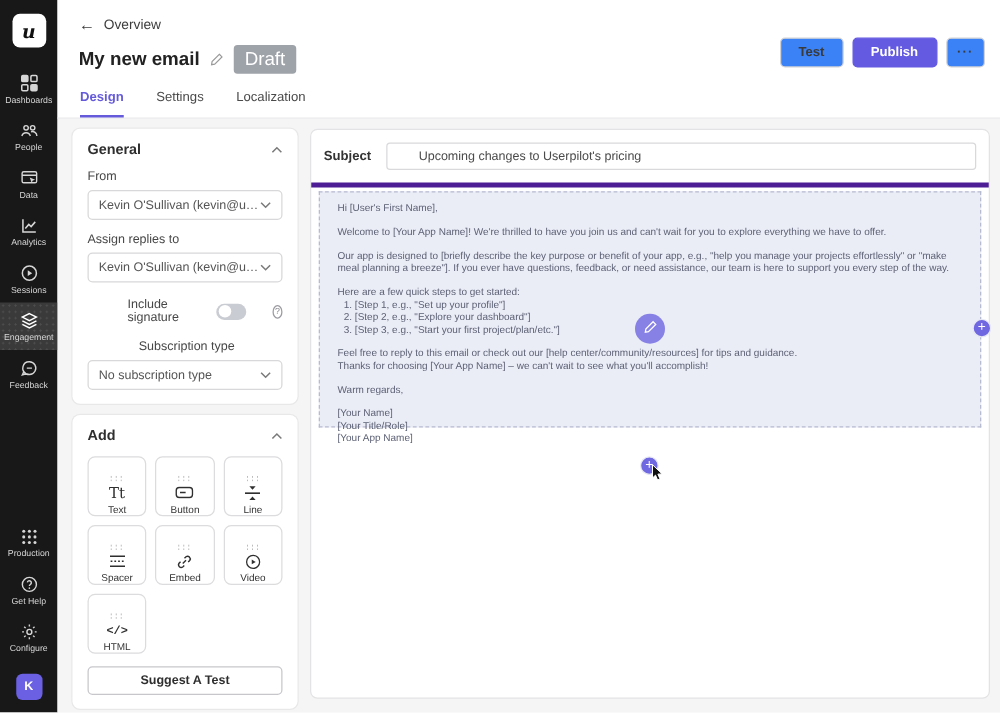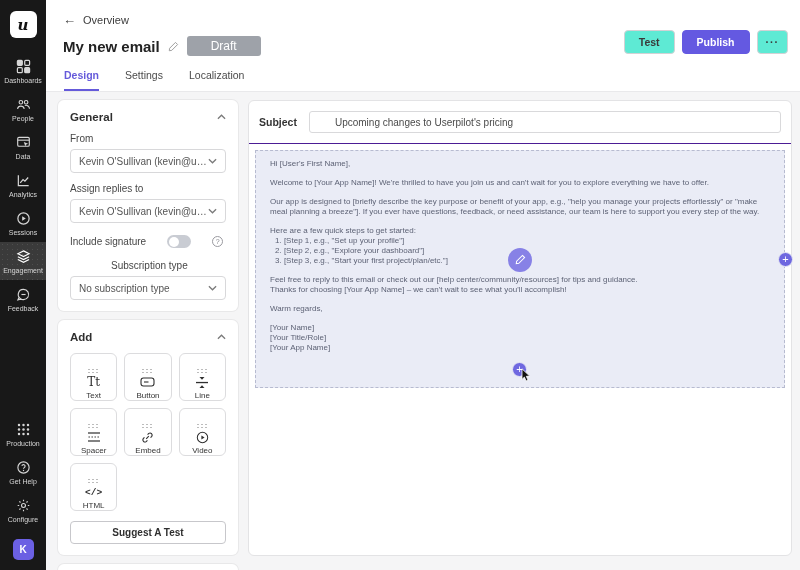--- a/index.html
+++ b/index.html
@@ -19,61 +19,61 @@
 
   
   .main { flex:1; display:flex; flex-direction:column; min-width:0; }
 
   .topbar { background:#fff; padding:13px 12px 0 17px; border-bottom:1px solid #e9e9eb; position:relative; }
   .back-row { display:flex; align-items:center; gap:7px; font-size:11px; color:#3c3c3c; cursor:pointer; width:max-content; }
   .back-arrow { font-size:13px; line-height:1; color:#3c3c3c; }
   .title-row { display:flex; align-items:center; gap:8px; margin-top:10px; }
   .page-title { font-size:15px; font-weight:bold; color:#222; }
   .title-edit { color:#9a9a9a; cursor:pointer; display:flex; }
-  .badge { background:#9ea2a9; color:#fff; font-size:12px; padding:3px 24px; border-radius:3px; }
+  .badge { background:#9ea2a9; color:#fff; font-size:15px; padding:3px 9px; border-radius:3px; }
   .top-actions { position:absolute; right:12px; top:30px; display:flex; gap:7px; }
-  .btn { font-size:10.5px; font-weight:bold; border-radius:4px; padding:5px 14px; cursor:pointer; border:1px solid #d2d2d5; background:#5eead4; color:#3a3a3a; }
+  .btn { font-size:10.5px; font-weight:bold; border-radius:4px; padding:5px 14px; cursor:pointer; border:1px solid #d2d2d5; background:#3b82f6; color:#3a3a3a; }
   .btn.primary { background:#6459e1; border-color:#6459e1; color:#fff; }
   .btn.more { padding:5px 8px; letter-spacing:1px; }
   .tabs { display:flex; gap:26px; margin-top:13px; padding-left:1px; }
   .tab { font-size:10.5px; color:#4a4a4a; padding-bottom:8px; cursor:pointer; border-bottom:2px solid transparent; }
   .tab.active { color:#655ada; border-bottom-color:#655ada; font-weight:bold; }
 
   .content { flex:1; display:flex; gap:10px; padding:8px 8px 0 12px; background:#f5f5f6; overflow:hidden; }
 
   
   .left-panel { width:180px; flex-shrink:0; display:flex; flex-direction:column; gap:9px; }
   .card { background:#fff; border-radius:6px; box-shadow:0 0 0 1px rgba(0,0,0,.05); padding:11px 12px; }
   .card-head { display:flex; align-items:center; justify-content:space-between; cursor:pointer; }
   .card-title { font-size:11.5px; font-weight:bold; color:#2f2f2f; }
   .chev { color:#7a7a7a; display:flex; }
   .fld-label { font-size:10px; color:#474747; margin:10px 0 5px; }
   .select { height:24px; border:1px solid #d8d8da; border-radius:4px; padding:0 8px; font-size:10px; color:#555; display:flex; align-items:center; justify-content:space-between; cursor:pointer; background:#fff; }
   .select .val { overflow:hidden; white-space:nowrap; text-overflow:ellipsis; }
-  .sig-row { display:flex; align-items:center; gap:21px; margin-top:12px; }
+  .sig-row { display:flex; align-items:center; gap:21px; margin-top:12px;margin-left:32px; }
   .sig-label { font-size:10px; color:#474747; }
   .toggle { width:24px; height:13px; border-radius:7px; background:#c9ccd3; position:relative; cursor:pointer; flex-shrink:0; }
   .toggle::after { content:""; position:absolute; left:1.5px; top:1.5px; width:10px; height:10px; border-radius:50%; background:#fff; }
   .help { width:11px; height:11px; border-radius:50%; border:1px solid #9a9aa0; color:#85858c; font-size:7px; display:flex; align-items:center; justify-content:center; cursor:pointer; }
 
   .blocks-grid { display:grid; grid-template-columns:repeat(3,1fr); gap:7px; margin-top:10px; }
   .block-tile { border:1px solid #dcdcde; border-radius:6px; height:48px; display:flex; flex-direction:column; align-items:center; justify-content:flex-start; padding-top:14px; cursor:pointer; background:#fff; }
   .drag-dots { width:13px; height:5px; background-image:radial-gradient(circle,#bcbcbc .7px,transparent .8px); background-size:4px 3px; margin-bottom:2px; }
   .tile-icon { height:16px; display:flex; align-items:center; justify-content:center; color:#333; }
   .tile-label { font-size:8px; color:#333; margin-top:1px; }
   .tt { font-family:"DejaVu Serif", serif; font-size:12px; color:#2f2f2f; }
   .html-glyph { font-family:"Liberation Mono", monospace; font-size:9.5px; font-weight:bold; color:#2f2f2f; }
   .suggest-btn { margin-top:10px; border:1px solid #c7c7cb; border-radius:4px; height:23px; display:flex; align-items:center; justify-content:center; font-size:10px; font-weight:bold; color:#2f2f2f; cursor:pointer; background:#fff; }
 
   
   .canvas { flex:1; background:#fff; border:1px solid #e3e3e5; border-radius:6px; height:456px; position:relative; min-width:0; }
-  .subject-row { display:flex; align-items:center; padding:10px 10px; border-bottom:1px solid #4c1d95; }
+  .subject-row { display:flex; align-items:center; padding:10px 10px; border-bottom:4px solid #4c1d95; }
   .subject-label { font-size:10.5px; font-weight:bold; color:#333; margin-right:12px; }
   .subject-input { flex:1; height:22px; border:1px solid #d9d9db; border-radius:3px; padding:0 25px; font-size:10px; color:#4a4a4a; font-family:"Liberation Sans", sans-serif; outline:none; background:#fff; }
-  .email-block { position:absolute; top:49px; left:6px; right:6px; height:238px; background:#eaecf6; border:1px dashed #b7bbd0; padding:8px 14px; font-size:8px; line-height:10px; color:#5d6275; cursor:pointer; }
+  .email-block { position:absolute; top:49px; left:6px; right:6px; height:189px; background:#eaecf6; border:1px dashed #b7bbd0; padding:8px 14px; font-size:8px; line-height:10px; color:#5d6275; cursor:pointer; }
   .email-block .para { margin-bottom:9px; }
   .email-block .step { padding-left:5px; }
   .ov-btn { position:absolute; border-radius:50%; color:#fff; display:flex; align-items:center; justify-content:center; cursor:pointer; z-index:3; }
   .edit-circle { width:24px; height:24px; background:#8781e6; left:calc(50% - 12px); top:147px; }
   .plus-circle { width:15px; height:15px; background:#6f68e0; font-size:11px; line-height:1; border:1px solid #e7e8f4; }
   .plus-right { right:-2px; top:151px; }
   .plus-bottom { left:calc(50% - 8px); top:261px; }
   .cursor { position:absolute; left:272px; top:267px; z-index:4; pointer-events:none; }
 </style>
 </head>

